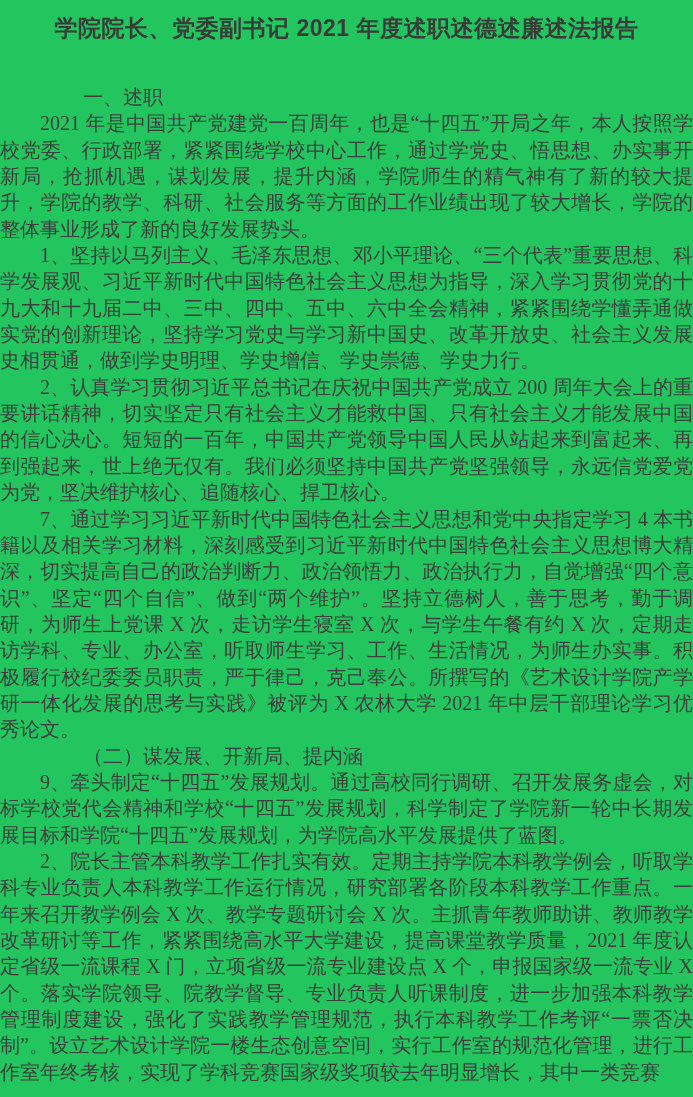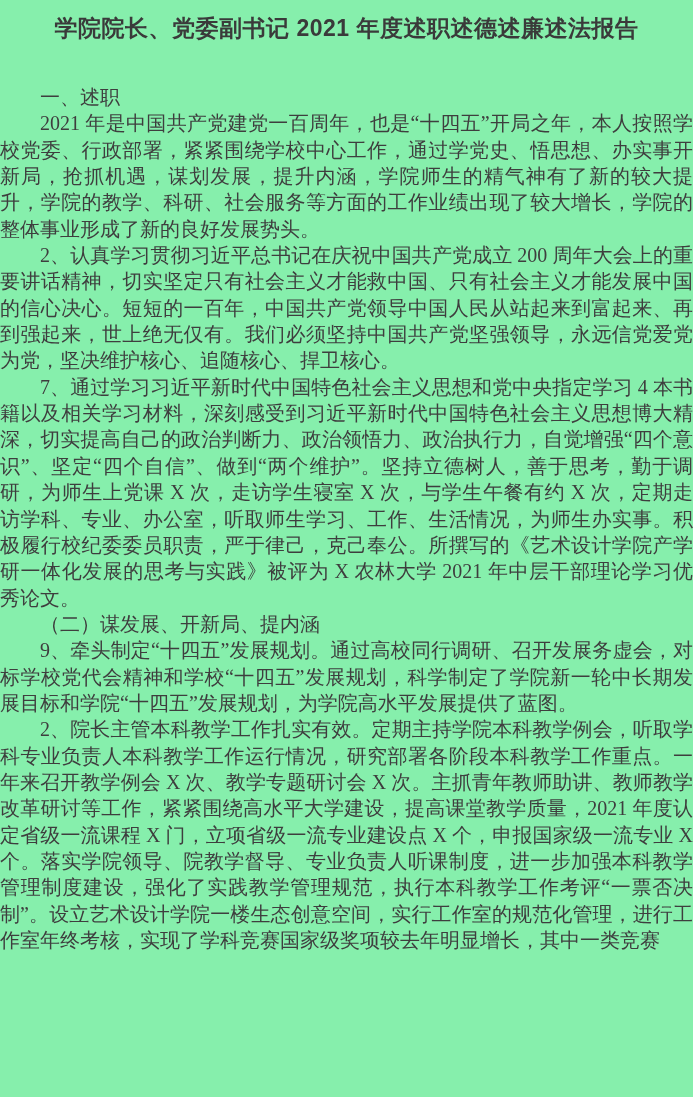--- a/index.html
+++ b/index.html
@@ -5,21 +5,21 @@
   html, body {
     margin: 0;
     padding: 0;
     background: #ffffff;
   }
   .page {
     position: relative;
     width: 693px;
     height: 1097px;
     overflow: hidden;
-    background: #86efac;
+    background: #22c55e;
     color: #3e3e3e;
     font-family: "Liberation Sans", "DejaVu Sans", sans-serif;
     box-sizing: border-box;
   }
   .doc-title {
     margin: 12px 18px 0 18px;
     font-size: 23px;
     line-height: 32px;
     font-weight: 700;
     text-align: center;
@@ -38,29 +38,31 @@
     font-weight: 400;
   }
   .para-body {
     text-align: justify;
     text-justify: inter-character;
     font-family: Liberation Serif, serif;
   }
   .para-section-heading,
   .para-sub-heading {
     text-align: left;
+    padding-left: 43px;
   }
 </style>
 </head>
 <body>
 
 <div class="page">
   <h1 class="doc-title">学院院长、党委副书记 2021 年度述职述德述廉述法报告</h1>
   <div class="doc-body">
       <p class="para para-section-heading">一、述职</p>
       <p class="para para-body">2021 年是中国共产党建党一百周年，也是“十四五”开局之年，本人按照学校党委、行政部署，紧紧围绕学校中心工作，通过学党史、悟思想、办实事开新局，抢抓机遇，谋划发展，提升内涵，学院师生的精气神有了新的较大提升，学院的教学、科研、社会服务等方面的工作业绩出现了较大增长，学院的整体事业形成了新的良好发展势头。</p>
+      <p class="para para-body">1、坚持以马列主义、毛泽东思想、邓小平理论、“三个代表”重要思想、科学发展观、习近平新时代中国特色社会主义思想为指导，深入学习贯彻党的十九大和十九届二中、三中、四中、五中、六中全会精神，紧紧围绕学懂弄通做实党的创新理论，坚持学习党史与学习新中国史、改革开放史、社会主义发展史相贯通，做到学史明理、学史增信、学史崇德、学史力行。</p>
       <p class="para para-body">2、认真学习贯彻习近平总书记在庆祝中国共产党成立 200 周年大会上的重要讲话精神，切实坚定只有社会主义才能救中国、只有社会主义才能发展中国的信心决心。短短的一百年，中国共产党领导中国人民从站起来到富起来、再到强起来，世上绝无仅有。我们必须坚持中国共产党坚强领导，永远信党爱党为党，坚决维护核心、追随核心、捍卫核心。</p>
       <p class="para para-body">7、通过学习习近平新时代中国特色社会主义思想和党中央指定学习 4 本书籍以及相关学习材料，深刻感受到习近平新时代中国特色社会主义思想博大精深，切实提高自己的政治判断力、政治领悟力、政治执行力，自觉增强“四个意识”、坚定“四个自信”、做到“两个维护”。坚持立德树人，善于思考，勤于调研，为师生上党课 X 次，走访学生寝室 X 次，与学生午餐有约 X 次，定期走访学科、专业、办公室，听取师生学习、工作、生活情况，为师生办实事。积极履行校纪委委员职责，严于律己，克己奉公。所撰写的《艺术设计学院产学研一体化发展的思考与实践》被评为 X 农林大学 2021 年中层干部理论学习优秀论文。</p>
       <p class="para para-sub-heading">（二）谋发展、开新局、提内涵</p>
       <p class="para para-body">9、牵头制定“十四五”发展规划。通过高校同行调研、召开发展务虚会，对标学校党代会精神和学校“十四五”发展规划，科学制定了学院新一轮中长期发展目标和学院“十四五”发展规划，为学院高水平发展提供了蓝图。</p>
       <p class="para para-body">2、院长主管本科教学工作扎实有效。定期主持学院本科教学例会，听取学科专业负责人本科教学工作运行情况，研究部署各阶段本科教学工作重点。一年来召开教学例会 X 次、教学专题研讨会 X 次。主抓青年教师助讲、教师教学改革研讨等工作，紧紧围绕高水平大学建设，提高课堂教学质量，2021 年度认定省级一流课程 X 门，立项省级一流专业建设点 X 个，申报国家级一流专业 X 个。落实学院领导、院教学督导、专业负责人听课制度，进一步加强本科教学管理制度建设，强化了实践教学管理规范，执行本科教学工作考评“一票否决制”。设立艺术设计学院一楼生态创意空间，实行工作室的规范化管理，进行工作室年终考核，实现了学科竞赛国家级奖项较去年明显增长，其中一类竞赛</p>
     </div>
 </div>
 
 </body></html>

